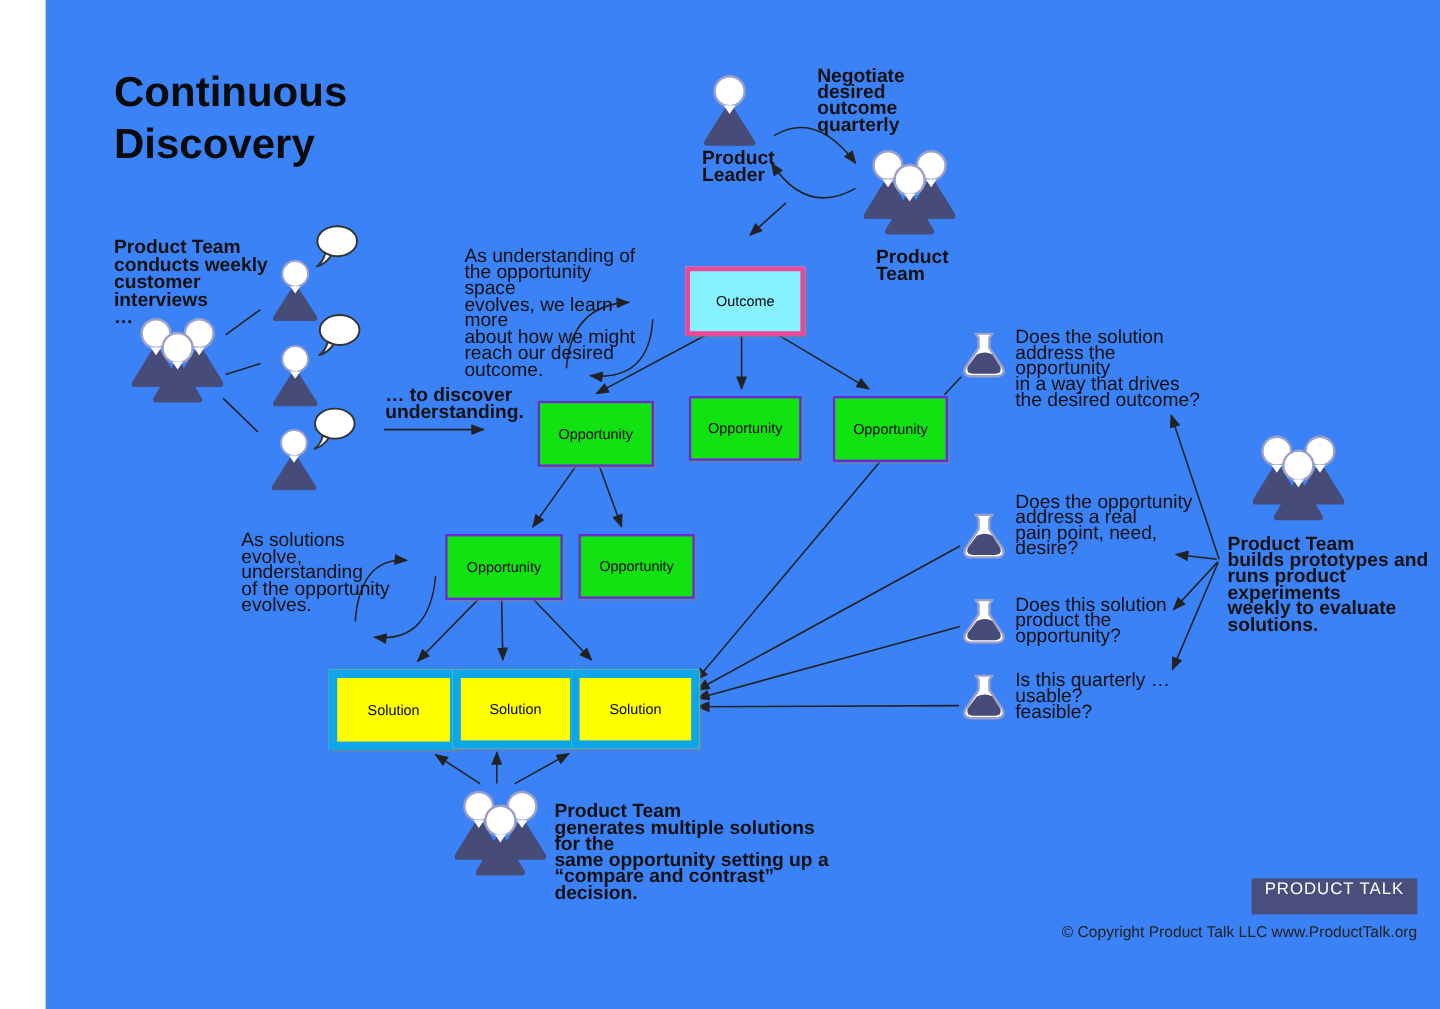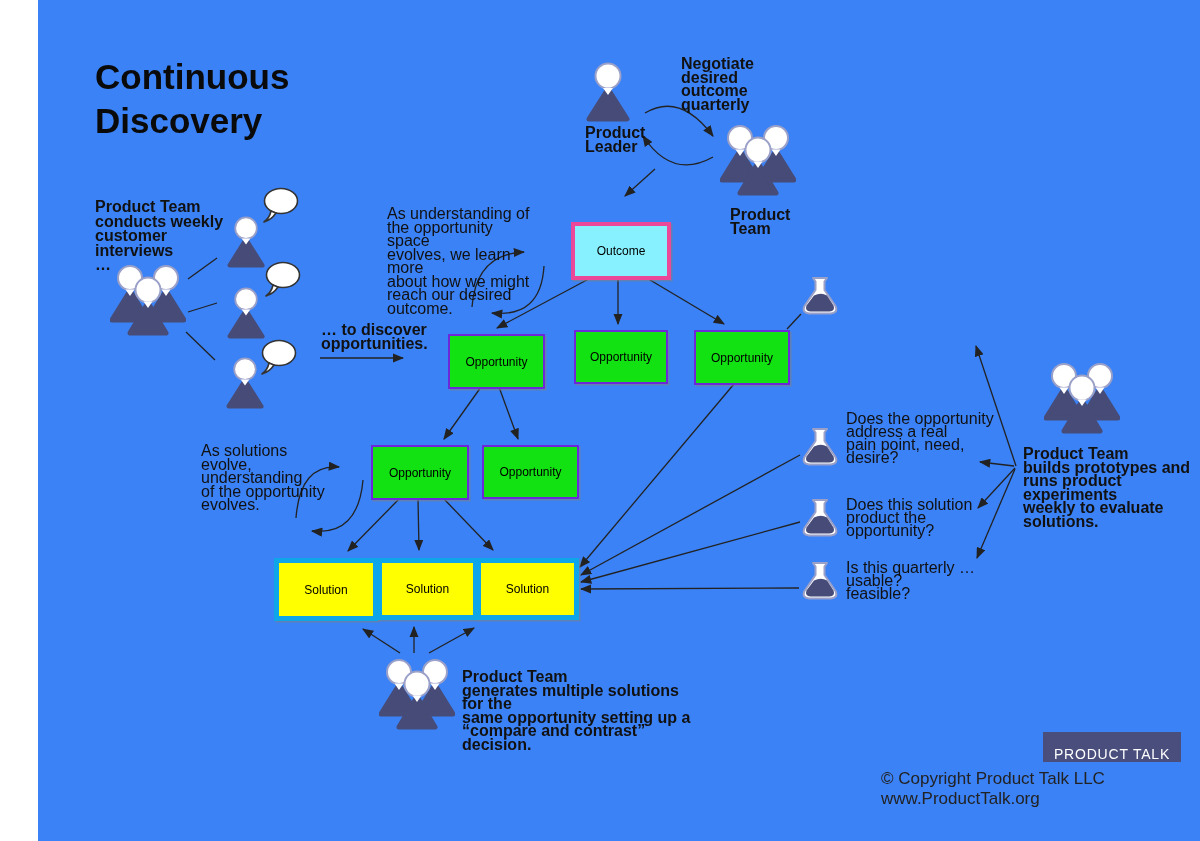--- a/index.html
+++ b/index.html
@@ -10,26 +10,26 @@
   .stage svg.overlay{position:absolute;left:0;top:0;width:1200px;height:841px;}
   .txt{position:absolute;white-space:pre-line;font-size:16px;line-height:13.5px;color:#111;}
   .bold{font-weight:bold;}
   .title{position:absolute;white-space:pre-line;font-size:35px;line-height:44px;font-weight:bold;color:#0a0a0a;}
   .node{
     position:absolute;display:flex;align-items:center;justify-content:center;
     font-size:12px;color:#000;box-shadow:1.5px 1.5px 0 rgba(130,130,130,.55);
   }
   .node.outcome{background:var(--cyan);border:4px solid #ec4899;}
   .node.opportunity{background:var(--green);border:2px solid #6d28d9;}
-  .node.solution{background:var(--yellow);border:5px solid #0ea5e9;}
+  .node.solution{background:var(--yellow);border:7px solid #0ea5e9;}
   .badge{
-    position:absolute;display:flex;align-items:flex-end;justify-content:center;
+    position:absolute;display:flex;align-items:flex-start;justify-content:center;
     background:var(--badge-bg);color:var(--badge-text);font-size:14px;letter-spacing:.8px;
   }
-  .copyright{position:absolute;font-size:17px;color:#222;text-align:left;}
+  .copyright{position:absolute;font-size:13px;color:#222;text-align:right;}
   
   .ln{stroke:var(--arrow);stroke-width:1.3;fill:none;}
   .arrhead{fill:var(--arrow);}
   .body{fill:var(--navy);stroke:var(--navy);stroke-width:5;stroke-linejoin:round;}
   .head{fill:#fff;stroke:var(--head-outline);stroke-width:2;}
   .notch{fill:#fff;}
   .bubble-s{fill:#fff;stroke:#333;stroke-width:1.6;stroke-linejoin:round;}
   .flask-glass{fill:#fff;stroke:var(--head-outline);stroke-width:2;stroke-linejoin:round;}
   .navy-fill{fill:var(--navy);}
 </style>
@@ -137,21 +137,21 @@
   </svg>
 
   <div class="title" style="left:57px;top:55px;">Continuous
 Discovery</div>
 
   <div class="txt bold" style="left:57px;top:200px;width:150px;line-height:14.5px;">Product Team
 conducts weekly
 customer interviews
 …</div>
   <div class="txt bold" style="left:283px;top:323px;width:110px;">… to discover
-opportunities.</div>
+understanding.</div>
   <div class="txt" style="left:349px;top:207px;width:145px;">As understanding of
 the opportunity space
 evolves, we learn more
 about how we might
 reach our desired
 outcome.</div>
   <div class="txt" style="left:163px;top:444px;width:150px;">As solutions
 evolve, understanding
 of the opportunity
 evolves.</div>
@@ -163,20 +163,24 @@
   <div class="txt bold" style="left:692px;top:208px;width:70px;">Product
 Team</div>
   <div class="txt bold" style="left:985px;top:447px;width:185px;">Product Team
 builds prototypes and
 runs product experiments
 weekly to evaluate solutions.</div>
   <div class="txt bold" style="left:424px;top:670px;width:235px;">Product Team
 generates multiple solutions for the
 same opportunity setting up a
 “compare and contrast” decision.</div>
+  <div class="txt" style="left:808px;top:275px;width:155px;line-height:13px;">Does the solution
+address the opportunity
+in a way that drives
+the desired outcome?</div>
   <div class="txt" style="left:808px;top:412px;width:155px;line-height:13px;">Does the opportunity
 address a real
 pain point, need, desire?</div>
   <div class="txt" style="left:808px;top:498px;width:155px;line-height:13px;">Does this solution
 product the
 opportunity?</div>
   <div class="txt" style="left:808px;top:561px;width:155px;line-height:13px;">Is this quarterly …
 usable?
 feasible?</div>
 

